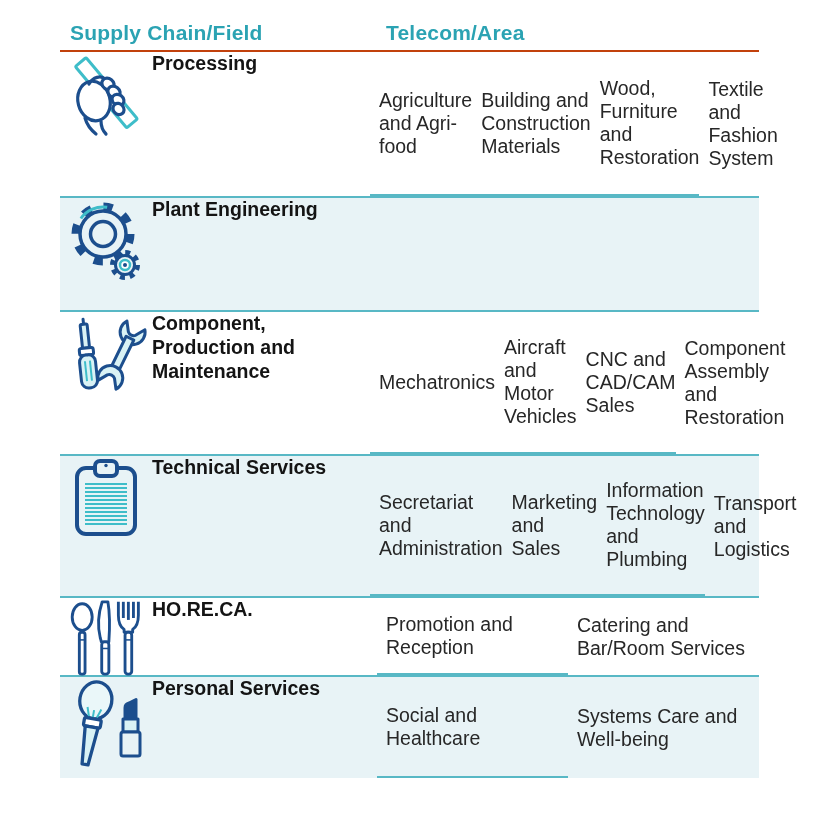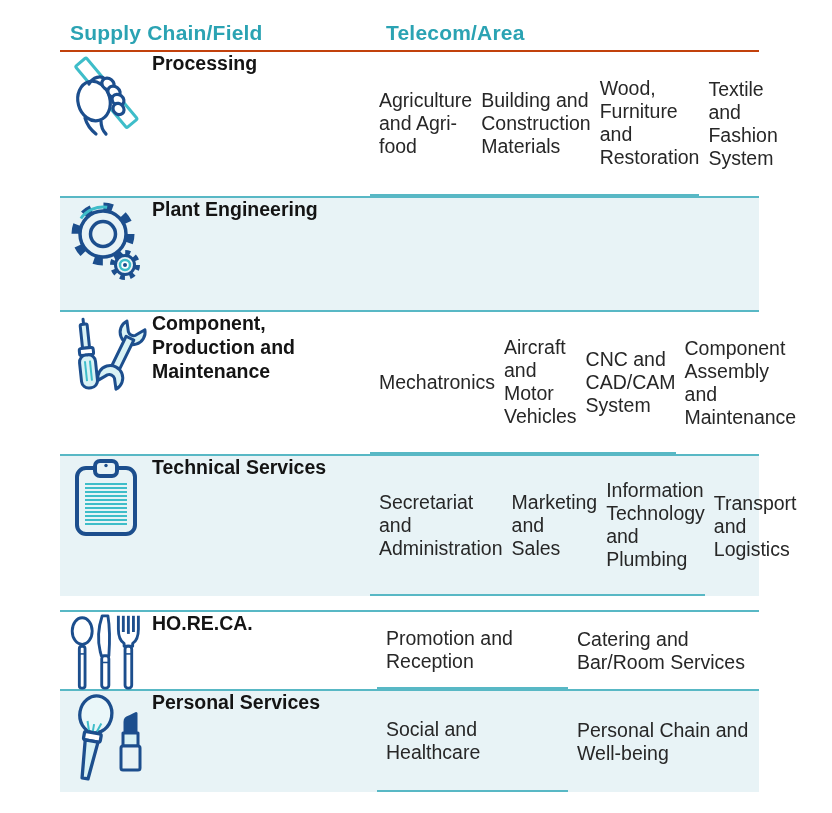--- a/index.html
+++ b/index.html
@@ -17,21 +17,21 @@
   .hdr .h2{flex:1;padding-left:9px;}
   .hdr span{
     font-size:21px;font-weight:700;color:#2BA3B3;letter-spacing:.2px;
   }
   .group{display:flex;box-sizing:border-box;}
   .group + .group{border-top:2px solid #58B8C5;}
   .g0{height:144px;}
   .g1{height:114px;}
   .g2{height:144px;}
   .g3{height:142px;}
-  .g4{height:79px;margin-top:14px;}
+  .g4{height:79px;}
   .g5{height:103px;}
   .alt{background:#E8F3F6;}
   .cell-left{width:317px;display:flex;align-items:flex-start;box-sizing:border-box;}
   .icon{width:92px;display:flex;justify-content:center;align-items:center;flex:0 0 92px;}
   .glabel{
     width:218px;font-size:19.5px;font-weight:700;color:#141414;line-height:1.22;
   }
   .cell-right{flex:1;display:flex;flex-direction:row;}
   .sector{
     flex:1;display:flex;align-items:center;padding-left:9px;
@@ -116,22 +116,22 @@
             <rect x="54" y="24" width="8.5" height="38"></rect>
             <path d="M48,76 A12.5 12.5 0 1 1 68,76 L62,67 A5.5 5.5 0 0 0 54,67 Z"></path>
           </g>
         </svg>
       </div>
       <div class="glabel">Component, Production and Maintenance</div>
     </div>
     <div class="cell-right">
       <div class="sector">Mechatronics</div>
       <div class="sector">Aircraft and Motor Vehicles</div>
-      <div class="sector">CNC and CAD/CAM System</div>
-      <div class="sector">Component Assembly and Maintenance</div>
+      <div class="sector">CNC and CAD/CAM Sales</div>
+      <div class="sector">Component Assembly and Restoration</div>
     </div>
   </div>
 
   <div class="group g3 alt">
     <div class="cell-left">
       <div class="icon">
         <svg width="86" height="86" viewBox="0 0 86 86">
           <rect x="14" y="12" width="58" height="66" rx="9" fill="#E8F3F6" stroke="#1C4E8D" stroke-width="4"></rect>
           <rect x="32" y="5" width="22" height="15" rx="5" fill="#E8F3F6" stroke="#1C4E8D" stroke-width="4"></rect>
           <circle cx="43" cy="9.5" r="1.7" fill="#1C4E8D"></circle>
@@ -202,17 +202,17 @@
             <path d="M61,42 L61,31 Q61,27 65,26 L72,22.5 L72,42 Z" fill="#1C4E8D"></path>
             <rect x="59" y="42" width="15" height="13" fill="#D9F2F5"></rect>
             <rect x="57" y="55" width="19" height="24" rx="2" fill="#E8F3F6"></rect>
           </g>
         </svg>
       </div>
       <div class="glabel">Personal Services</div>
     </div>
     <div class="cell-right">
       <div class="sector">Social and Healthcare</div>
-      <div class="sector">Personal Chain and Well-being</div>
+      <div class="sector">Systems Care and Well-being</div>
     </div>
   </div>
 
 </div>
 
 </body></html>

